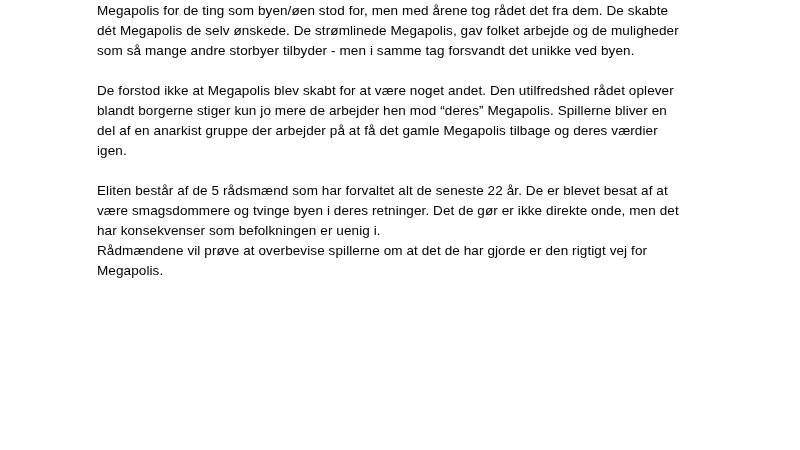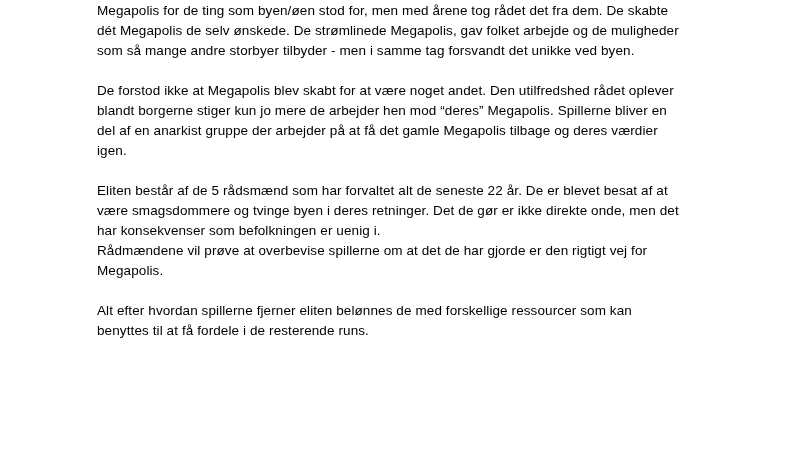--- a/index.html
+++ b/index.html
@@ -47,16 +47,14 @@
 som så mange andre storbyer tilbyder - men i samme tag forsvandt det unikke ved byen.</p>
     <p class="doc-paragraph">De forstod ikke at Megapolis blev skabt for at være noget andet. Den utilfredshed rådet oplever
 blandt borgerne stiger kun jo mere de arbejder hen mod “deres” Megapolis. Spillerne bliver en
 del af en anarkist gruppe der arbejder på at få det gamle Megapolis tilbage og deres værdier
 igen.</p>
     <p class="doc-paragraph">Eliten består af de 5 rådsmænd som har forvaltet alt de seneste 22 år. De er blevet besat af at
 være smagsdommere og tvinge byen i deres retninger. Det de gør er ikke direkte onde, men det
 har konsekvenser som befolkningen er uenig i.
 Rådmændene vil prøve at overbevise spillerne om at det de har gjorde er den rigtigt vej for
 Megapolis.</p>
-    <p class="doc-paragraph">Alt efter hvordan spillerne fjerner eliten belønnes de med forskellige ressourcer som kan
-benyttes til at få fordele i de resterende runs.</p>
   </div>
 </div>
 
 </body></html>

